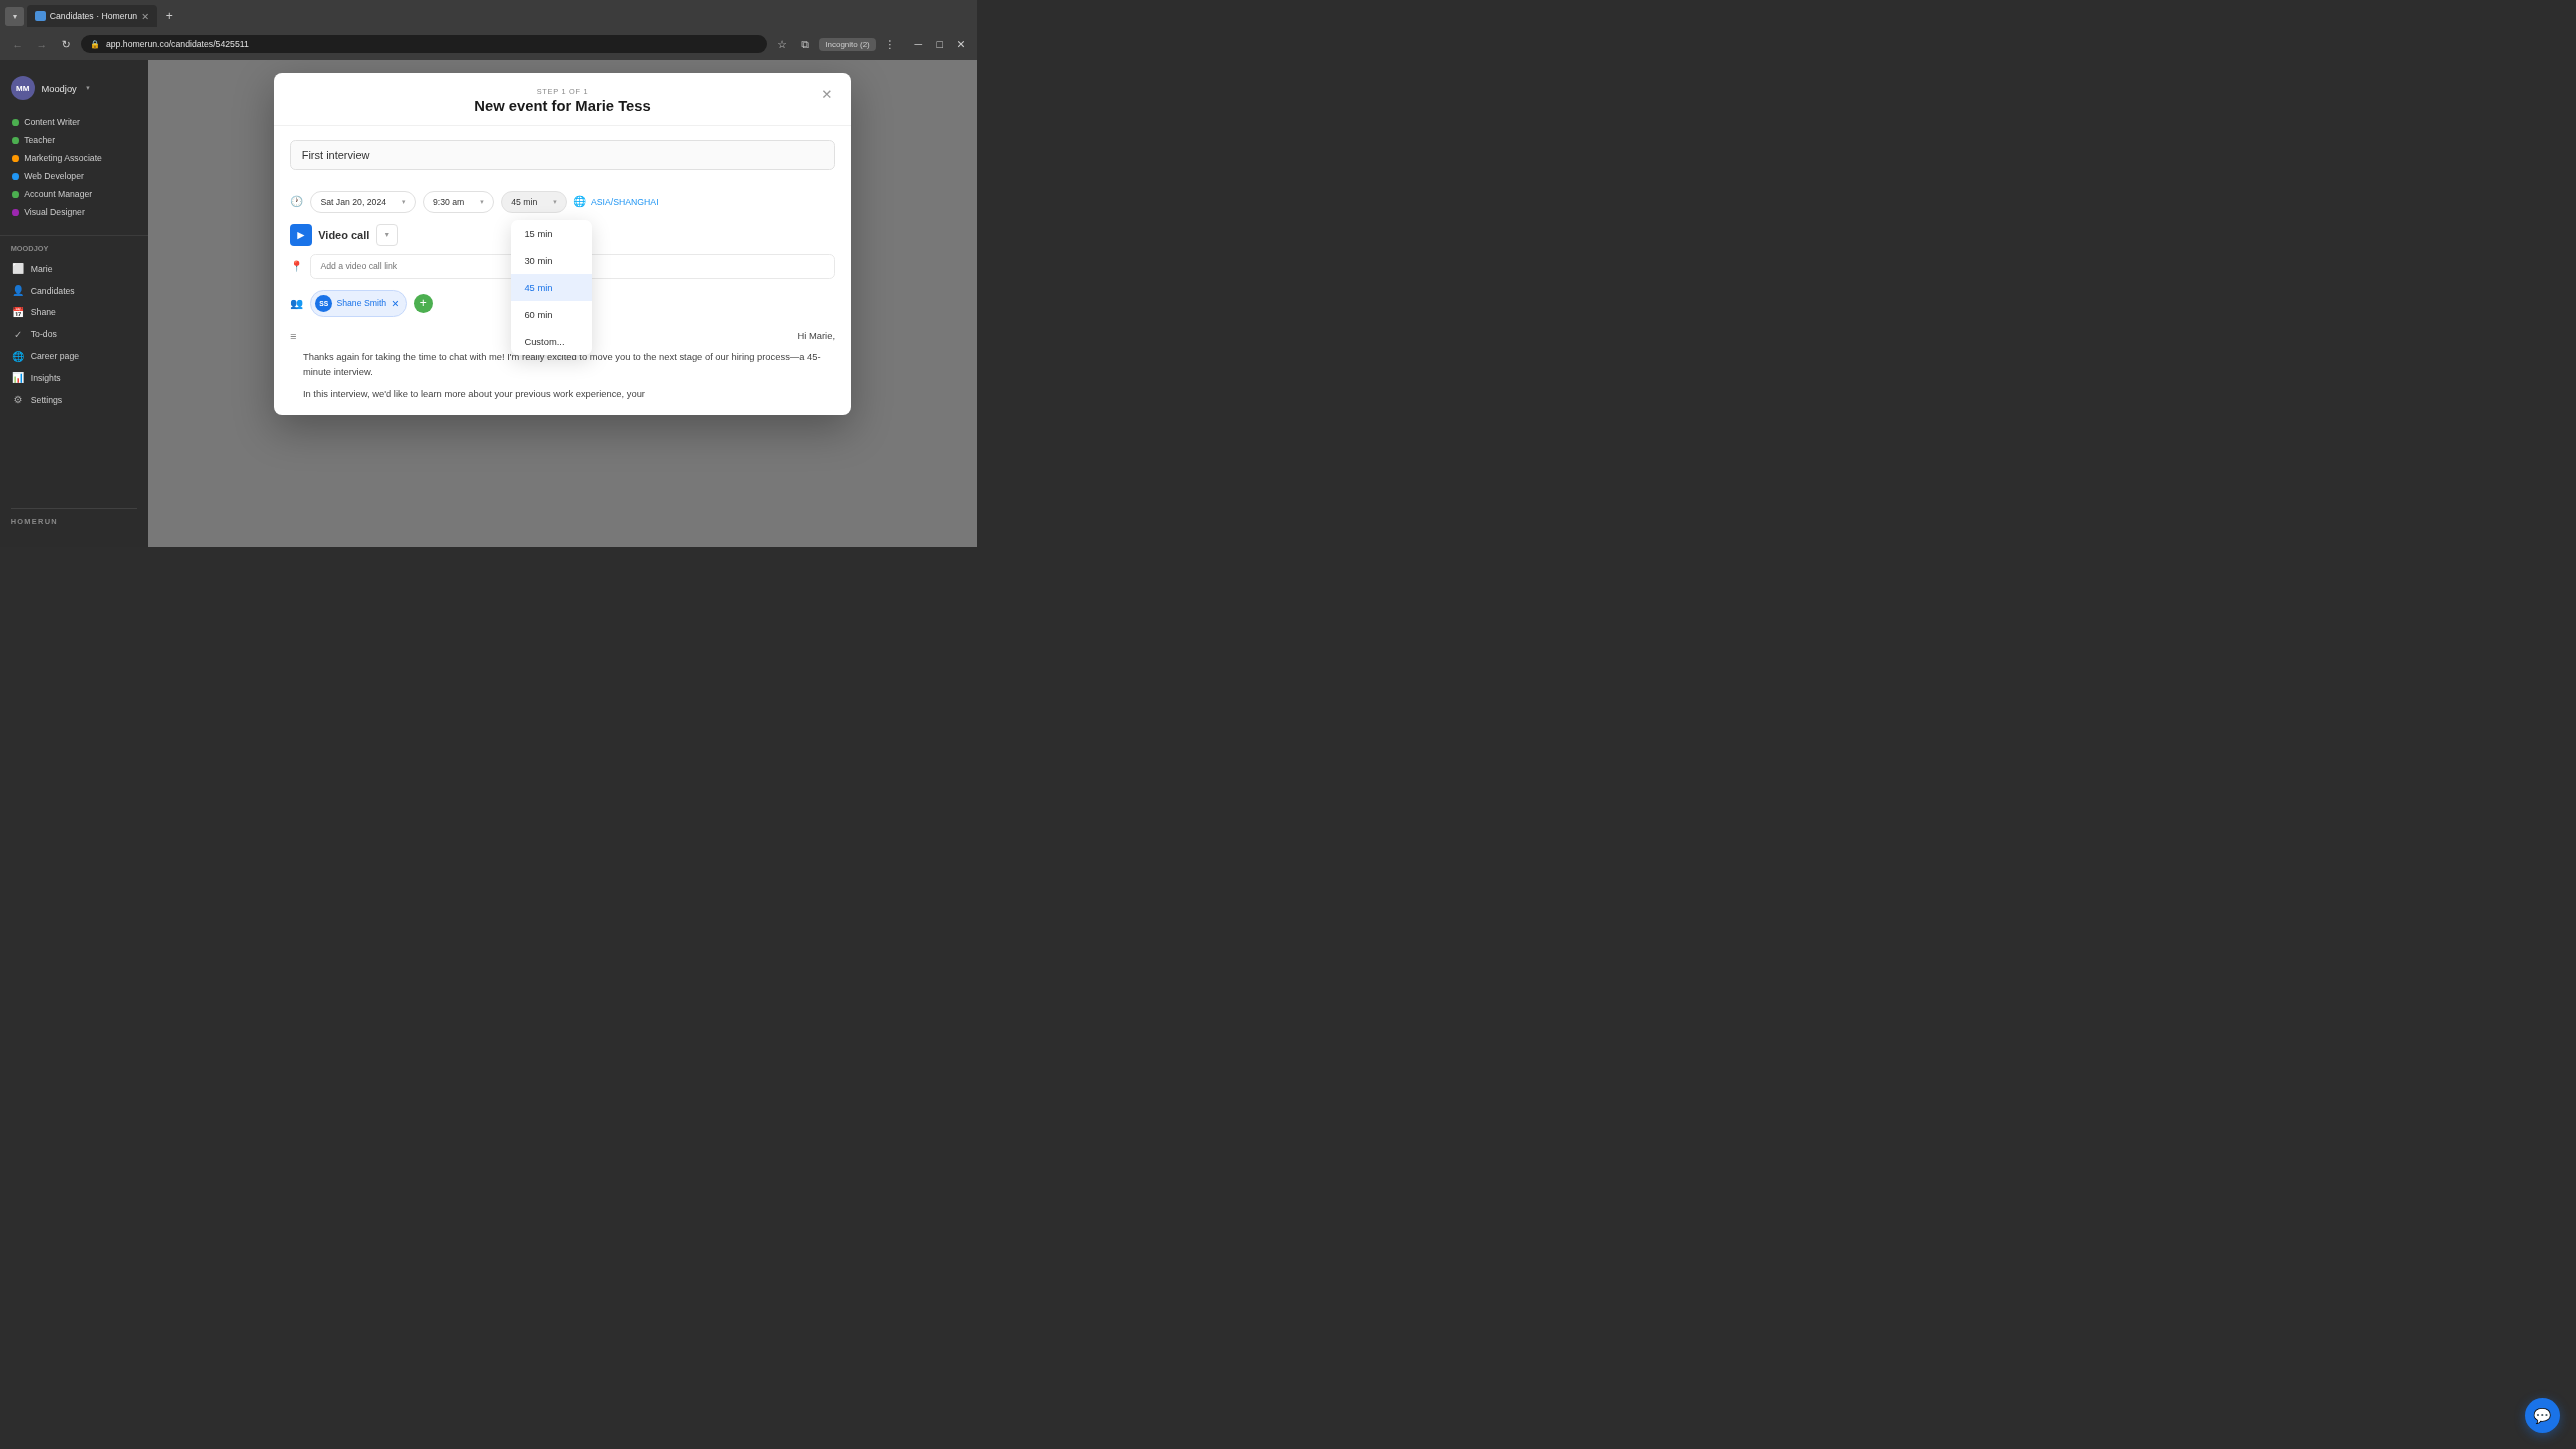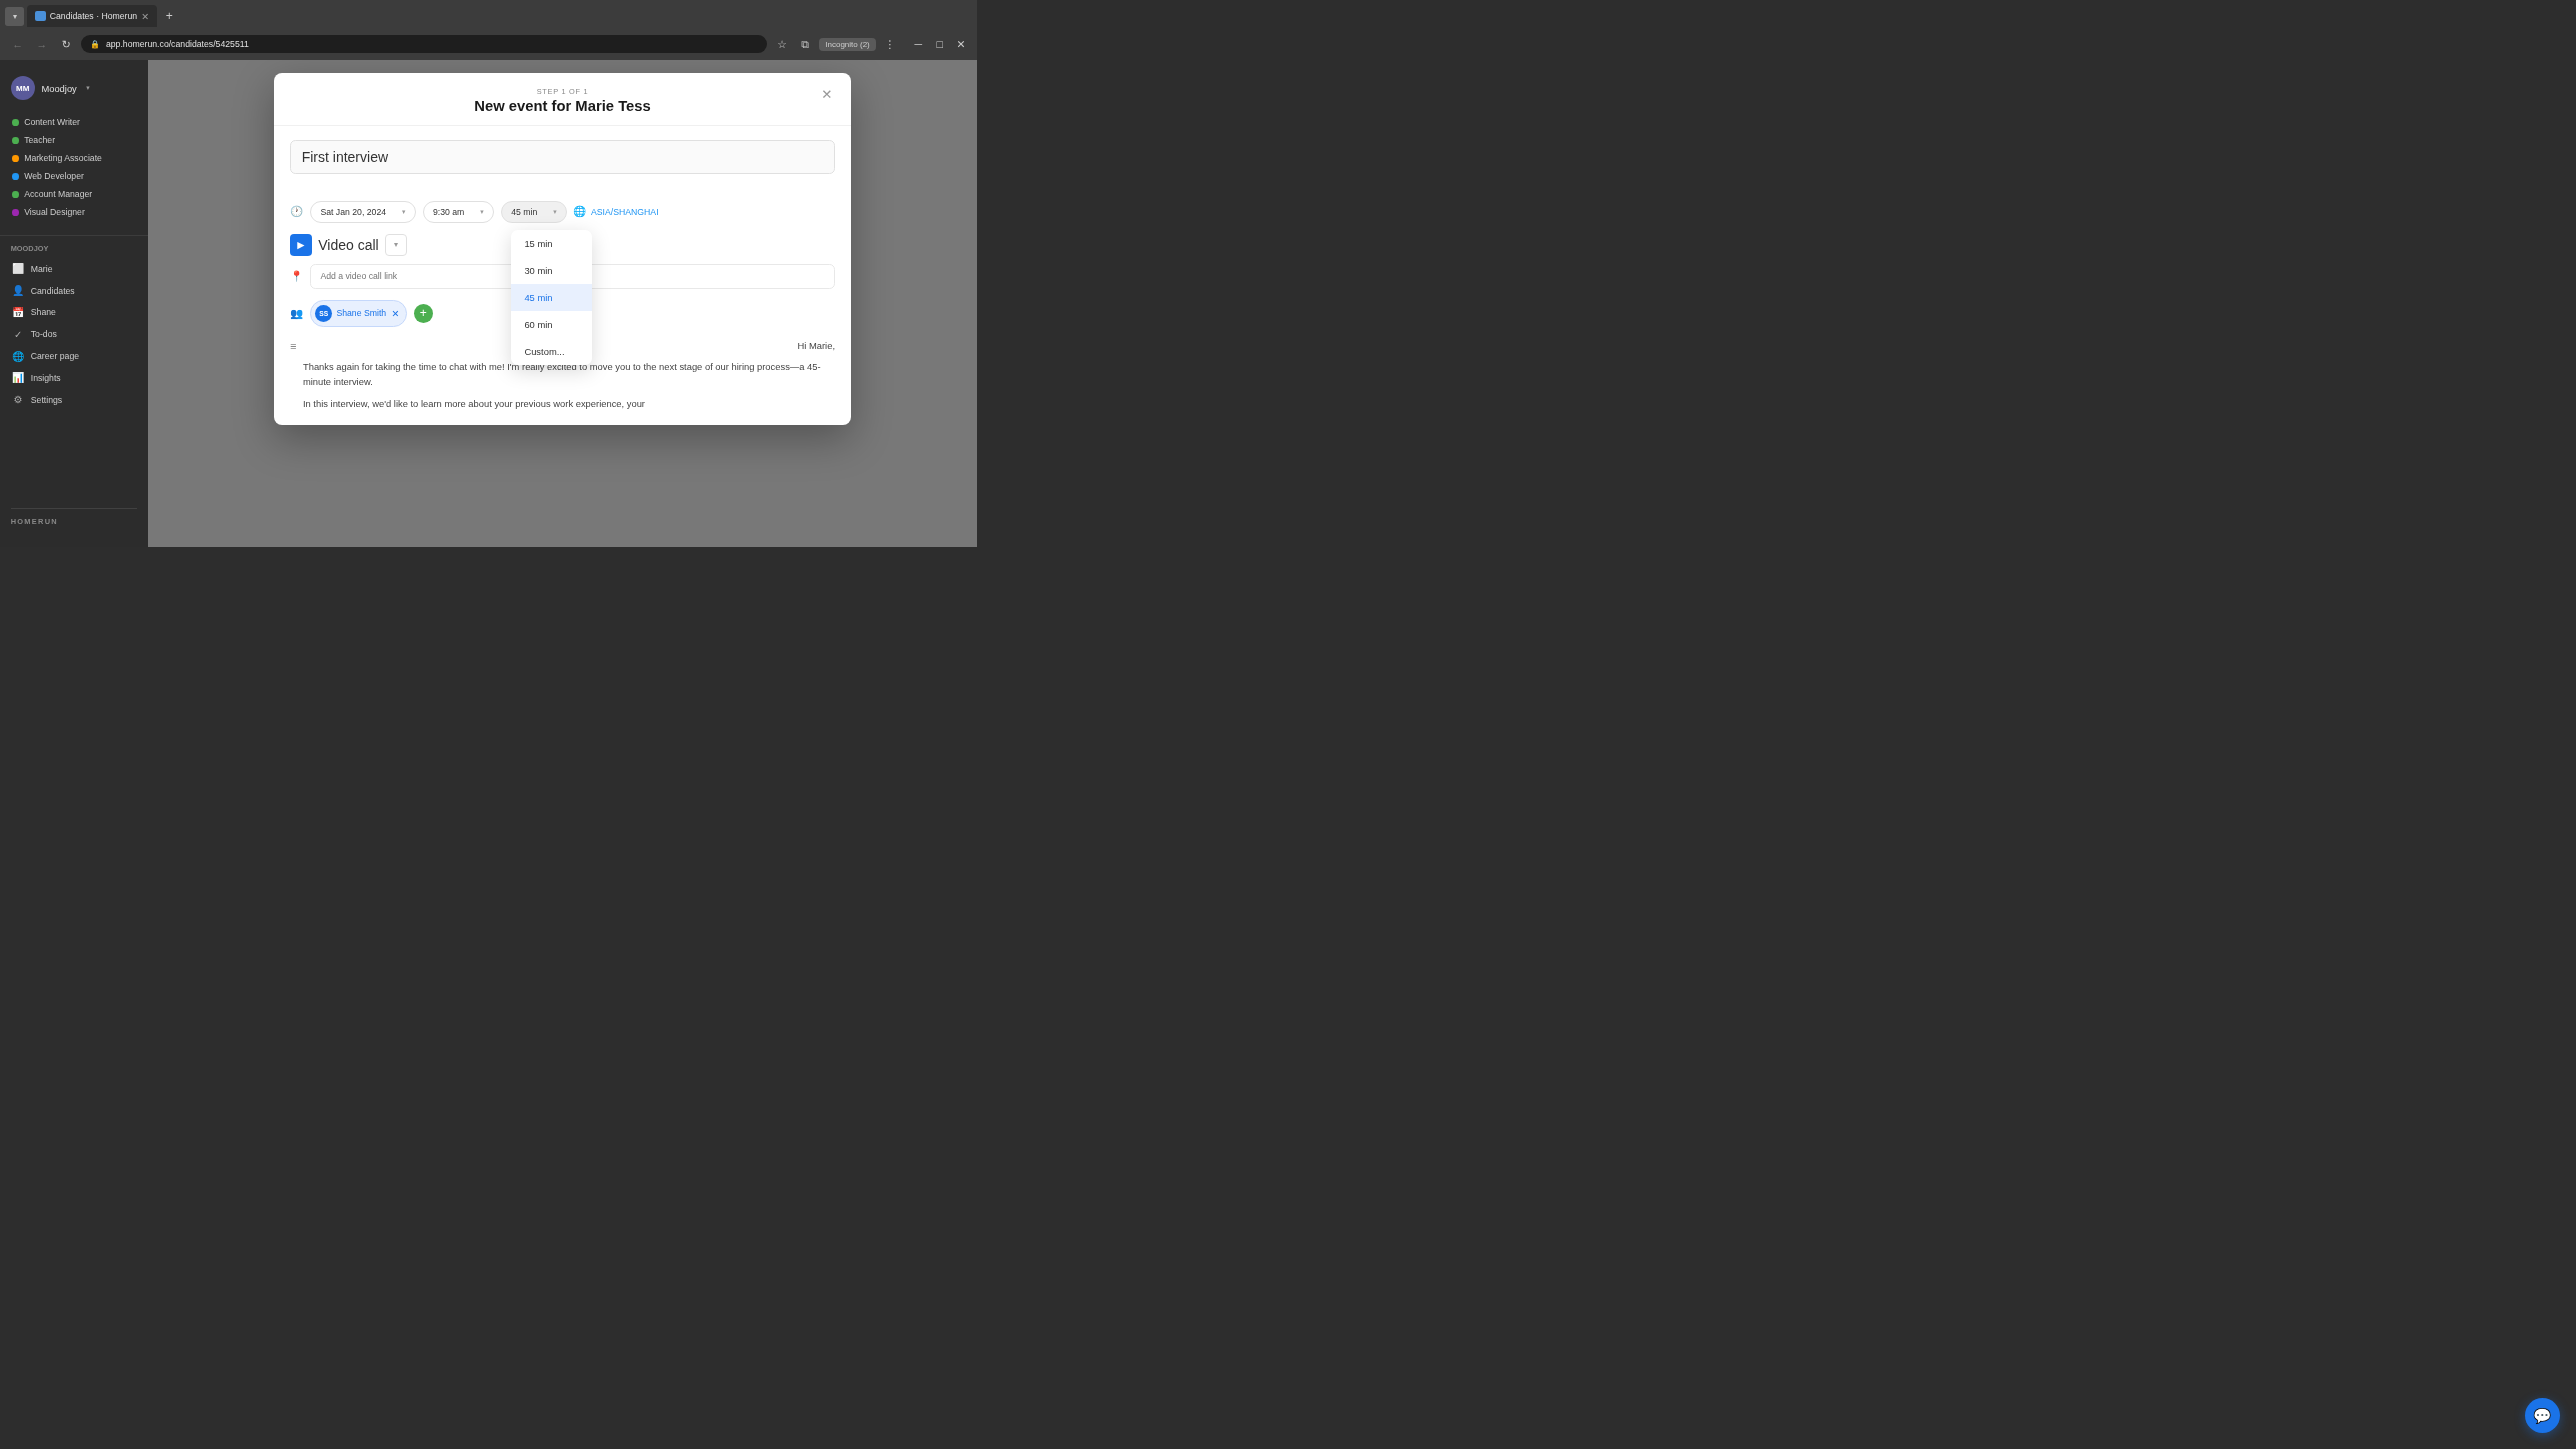--- a/index.html
+++ b/index.html
@@ -255,25 +255,25 @@
       font-size: 9.4px;
       margin-bottom: 10.7px;
     }
 
     
     .event-title-input {
       width: 100%;
       border: 0.7px solid #e0e0e0;
       border-radius: 5.4px;
       padding: 8px 10.7px;
-      font-size: 14px;
+      font-size: 11px;
       color: #333;
       background: #fafafa;
       outline: none;
-      margin-bottom: 27px;
+      margin-bottom: 21px;
     }
 
     
     .datetime-row {
       display: flex; align-items: center; gap: 6.7px;
       margin-bottom: 10.7px;
       position: relative;
     }
     .datetime-icon { color: #888; font-size: 10.7px; flex-shrink: 0; }
     .select-pill {
@@ -323,21 +323,21 @@
       display: flex; align-items: center; gap: 6.7px;
       margin-bottom: 8px;
     }
     .video-icon-wrap {
       width: 21.5px; height: 21.5px;
       background: #1a73e8;
       border-radius: 4px;
       display: flex; align-items: center; justify-content: center;
       color: white; font-size: 9.4px;
     }
-    .video-label { font-size: 14px; color: #333; font-weight: 400; }
+    .video-label { font-size: 11px; color: #333; font-weight: 700; }
     .video-chevron {
       width: 21.5px; height: 21.5px;
       border: 0.7px solid #e0e0e0;
       border-radius: 4px;
       display: flex; align-items: center; justify-content: center;
       color: #999; font-size: 8px;
     }
 
     
     .location-row {

